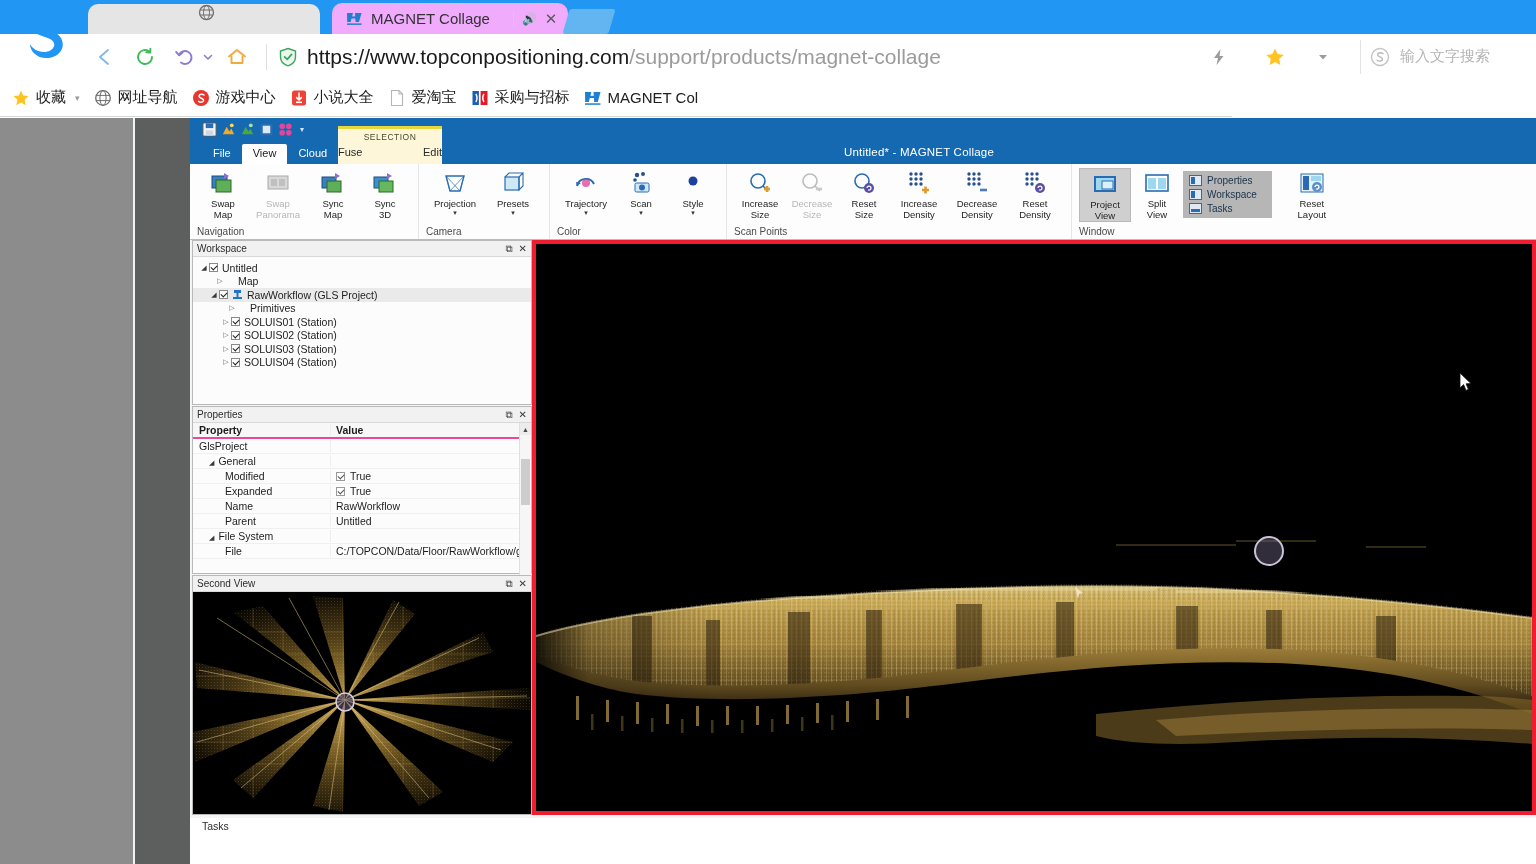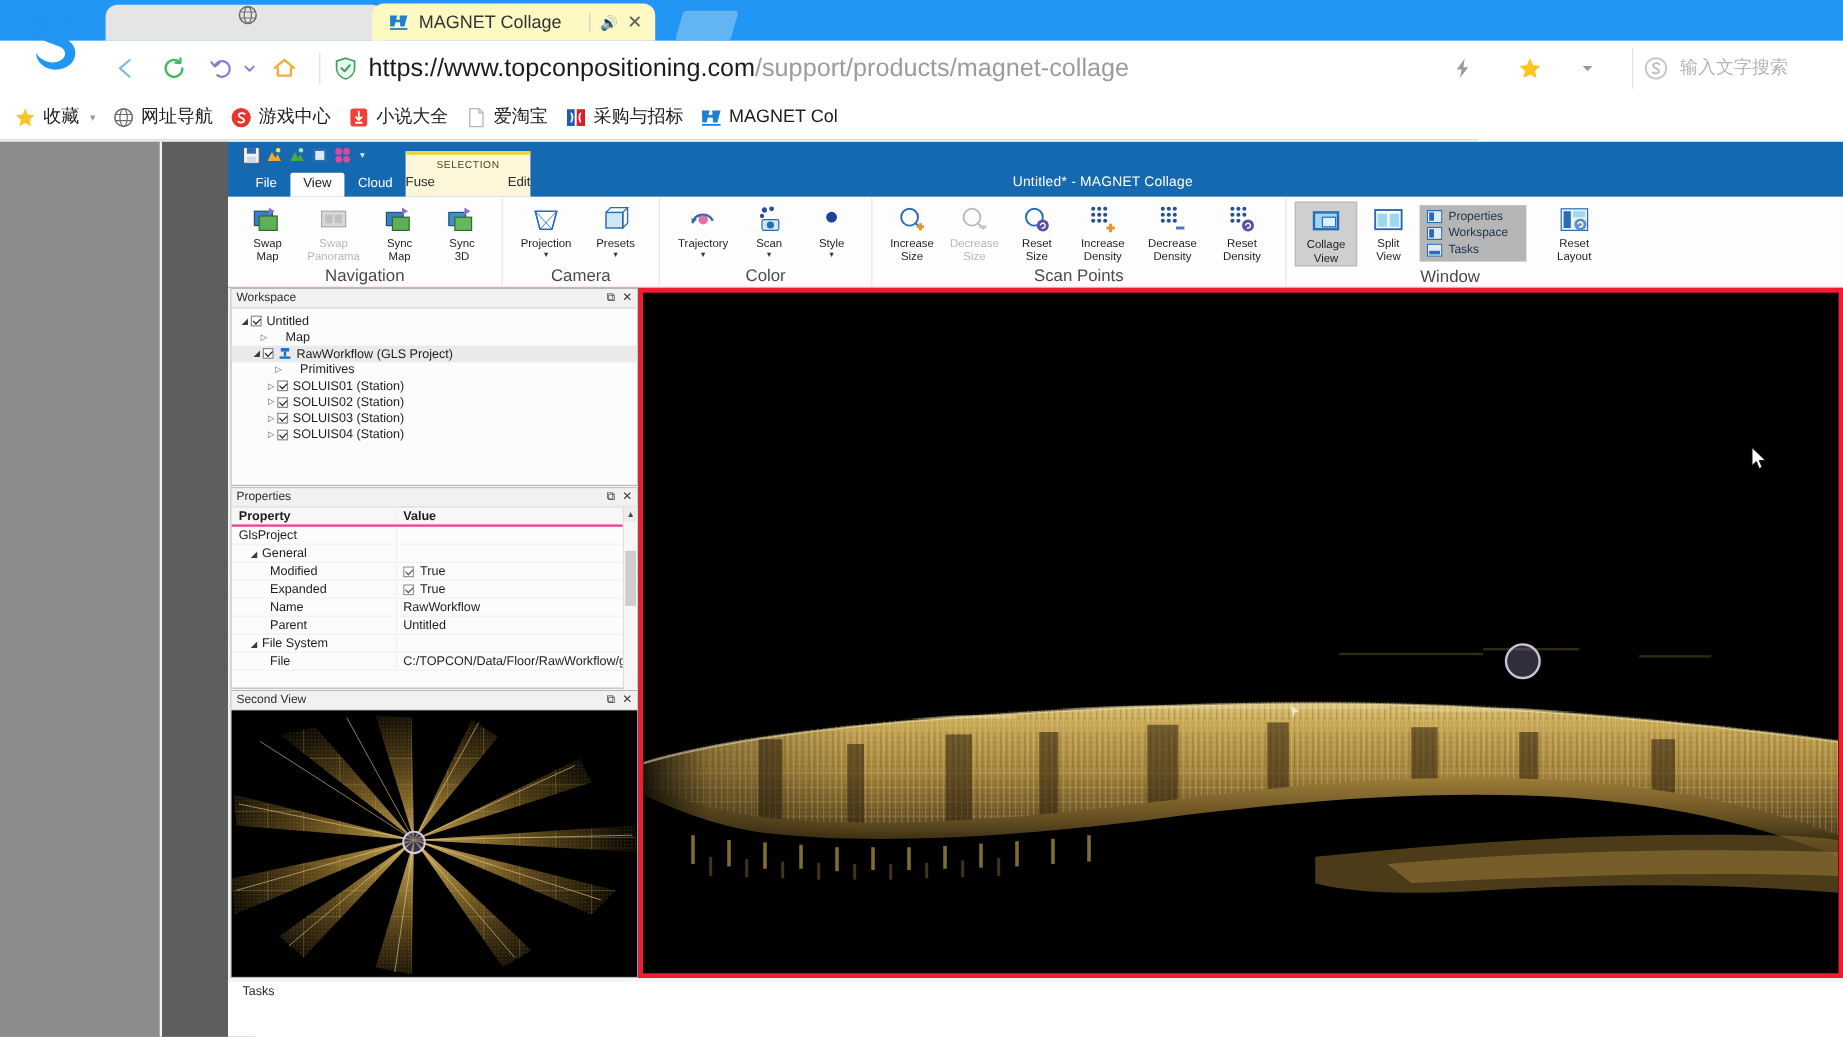--- a/index.html
+++ b/index.html
@@ -25,21 +25,21 @@
   }
   .tab{
     position:absolute; top:4px; height:30px;
     border-radius:10px 10px 0 0;
     display:flex; align-items:center; gap:8px;
     padding:0 10px 0 14px;
     font-size:15px; color:#333;
     white-space:nowrap;
   }
   .tab.inactive{ left:88px; width:232px; background:#e5e5e5; color:#24486b;flex-direction:column;}
-  .tab.active{ left:310px; width:236px; background:#fef9c3; top:3px; height:31px;}
+  .tab.active{ left:332px; width:236px; background:#f0abfc; top:3px; height:31px;}
   .tab .favicon{ width:17px; height:17px; flex:0 0 17px; display:block;}
   .tab .tab-title{ flex:1; overflow:hidden; text-overflow:clip; font-size:15px;}
   .tab .tab-close{ font-size:15px; color:#5a5a5a; width:14px; text-align:center; line-height:1;}
   .tab .tab-sound{ font-size:12px; color:#444; width:14px;}
   .tab .tab-sep{ width:1px;height:16px;background:#cfcfcf;}
   .newtab{
     position:absolute; left:566px; top:9px; width:46px; height:25px;
     background:#63b5f1; transform:skewX(-16deg); border-radius:3px;
   }
 
@@ -141,21 +141,21 @@
     background:#fdfdfd; border-bottom:1px solid #e3a9ae;
     display:flex; align-items:stretch;
   }
   .rgroup{
     position:relative; display:flex; flex-direction:column;
     padding:0 7px; border-right:1px solid #e6e6e6;
   }
   .rgroup:last-child{border-right:none;}
   .rrow{ display:flex; align-items:flex-start; flex:1; padding-top:4px;}
   .rglabel{
-    text-align:center; font-size:14px; color:#4a4a4a;
+    font-size:10px; color:#4a4a4a;
     padding-bottom:2px;
   }
   .rbtn{
     width:52px; display:flex; flex-direction:column; align-items:center;
     padding-top:2px; text-align:center;
   }
   .rbtn.wide{width:58px;}
   .rbtn .ricon{ width:26px;height:26px; margin-bottom:2px; display:block;}
   .rbtn .rlab{ font-size:9.5px; color:#1e1e1e; line-height:11px;}
   .rbtn.disabled .rlab{color:#b6b6b6;}
@@ -514,21 +514,21 @@
     </div>
 
     <div class="rgroup">
       <div class="rrow">
         <div class="rbtn sel">
           <svg class="ricon" viewBox="0 0 26 26">
               <rect x="2" y="5" width="22" height="16" fill="#2a6bb5"></rect>
               <rect x="4" y="7" width="18" height="12" fill="#9ed8ef"></rect>
               <rect x="10" y="10" width="11" height="8" fill="#d8f1fb" stroke="#2a6bb5"></rect>
             </svg>
-          <span class="rlab">Collage</span>
+          <span class="rlab">Project</span>
           <span class="rlab">View</span>
         </div>
         <div class="rbtn">
           <svg class="ricon" viewBox="0 0 26 26">
               <rect x="2" y="5" width="22" height="16" fill="none" stroke="#2a6bb5" stroke-width="1.6"></rect>
               <rect x="4" y="8" width="8" height="11" fill="#9ed8ef"></rect>
               <rect x="14" y="8" width="8" height="11" fill="#9ed8ef"></rect>
             </svg>
           <span class="rlab">Split</span>
           <span class="rlab">View</span>

